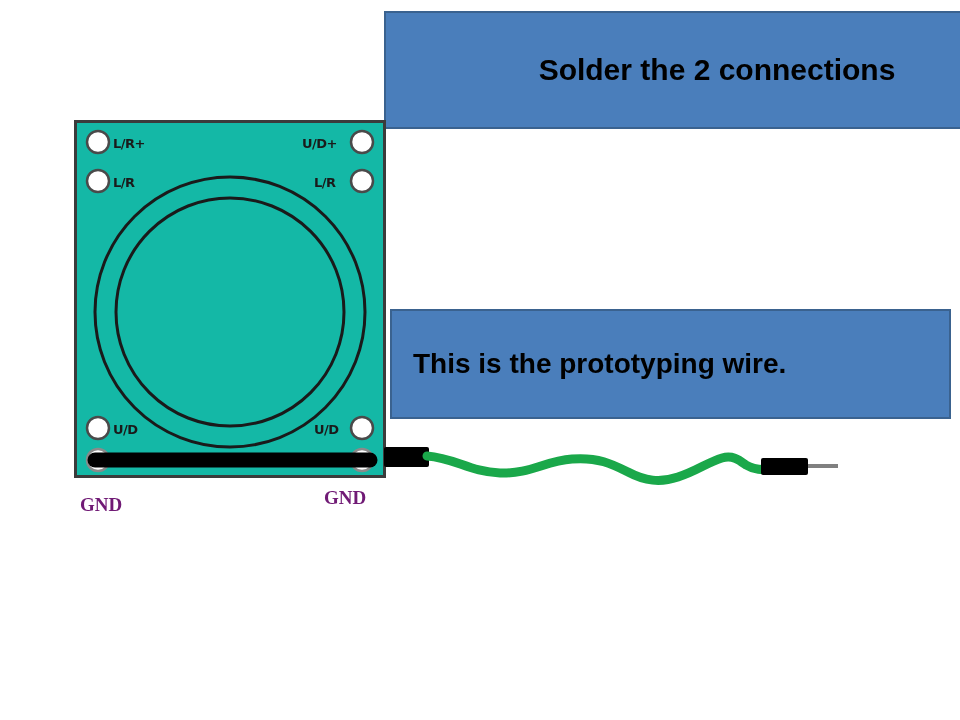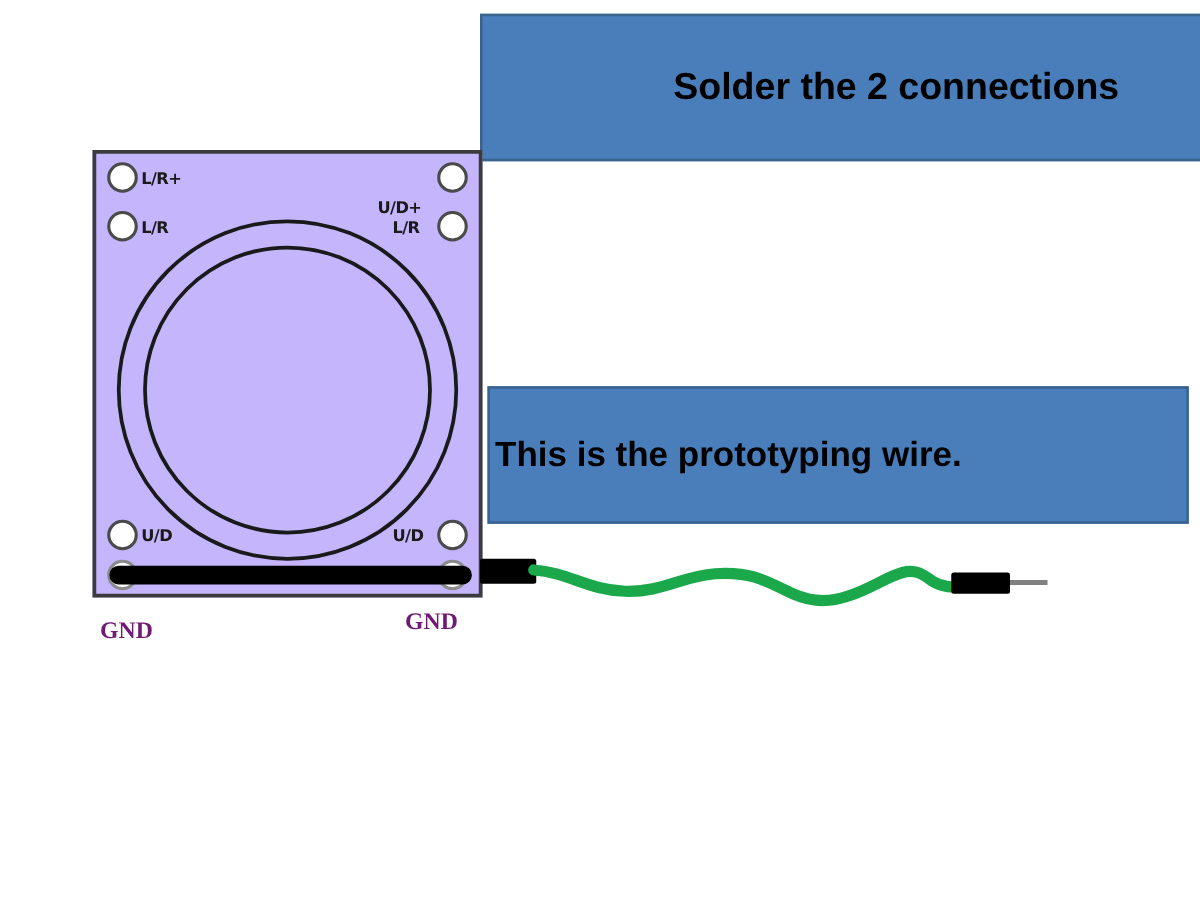--- a/index.html
+++ b/index.html
@@ -41,34 +41,34 @@
     font-size: 30px;
     padding: 0 10px;
   }
   #callout-bottom {
     left: 390px;
     top: 309px;
     width: 561px;
     height: 110px;
     text-align: left;
     font-size: 28px;
-    padding: 0 4px;
+    padding: 0 21px;
   }
   .callout .line {
     display: block;
   }
 
   
   #pcb {
     position: absolute;
     left: 74px;
     top: 120px;
     width: 312px;
     height: 358px;
-    background: #c4b5fd;
+    background: #14b8a6;
     border: 3px solid #3b3b3b;
     box-sizing: border-box;
   }
   #pcb-svg {
     position: absolute;
     left: 0;
     top: 0;
   }
   .pad-label {
     position: absolute;
@@ -124,21 +124,21 @@
       <circle cx="285" cy="19" r="11" fill="#ffffff" stroke="#4a4a4a" stroke-width="2.5"></circle>
       <circle cx="285" cy="58" r="11" fill="#ffffff" stroke="#4a4a4a" stroke-width="2.5"></circle>
       <circle cx="21" cy="305" r="11" fill="#ffffff" stroke="#4a4a4a" stroke-width="2.5"></circle>
       <circle cx="285" cy="305" r="11" fill="#ffffff" stroke="#4a4a4a" stroke-width="2.5"></circle>
       <circle cx="21" cy="337" r="11" fill="#ffffff" stroke="#8a8a8a" stroke-width="2.5"></circle>
       <circle cx="285" cy="337" r="11" fill="#ffffff" stroke="#8a8a8a" stroke-width="2.5"></circle>
     </svg>
 
     <span class="pad-label" style="left:36px;  top:13px;">L/R+</span>
     <span class="pad-label" style="left:36px;  top:52px;">L/R</span>
-    <span class="pad-label" style="left:225px; top:13px;margin-top:23px;">U/D+</span>
+    <span class="pad-label" style="left:225px; top:13px;">U/D+</span>
     <span class="pad-label" style="left:237px; top:52px;">L/R</span>
     <span class="pad-label" style="left:36px;  top:299px;">U/D</span>
     <span class="pad-label" style="left:237px; top:299px;">U/D</span>
   </div>
 
   <svg id="wires" width="960" height="720" viewBox="0 0 960 720">
 
     <line x1="95" y1="460" x2="370" y2="460" stroke="#000000" stroke-width="15" stroke-linecap="round"></line>
 
     <rect x="384" y="447" width="45" height="20" rx="2" fill="#000000"></rect>

